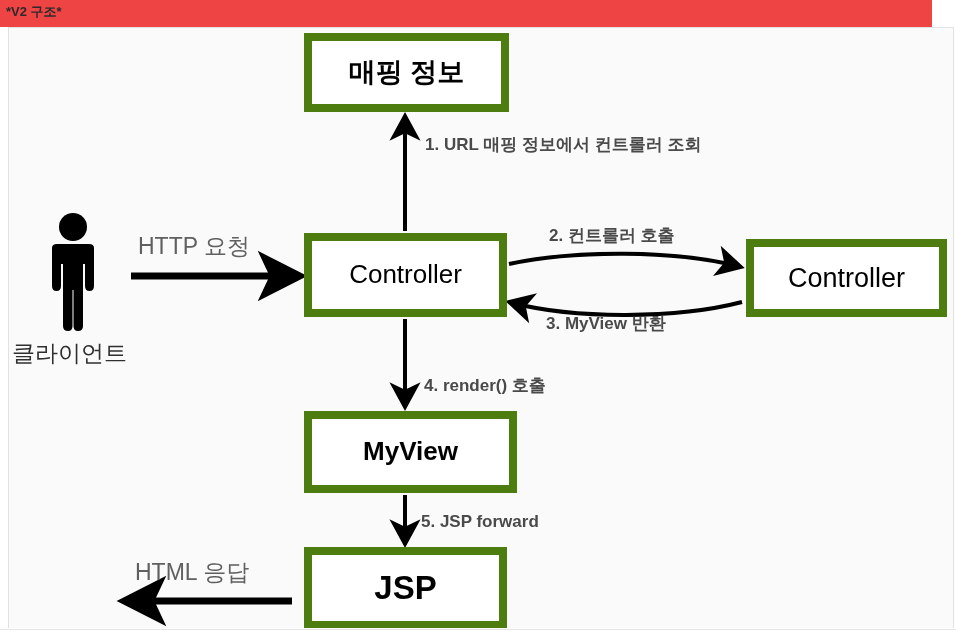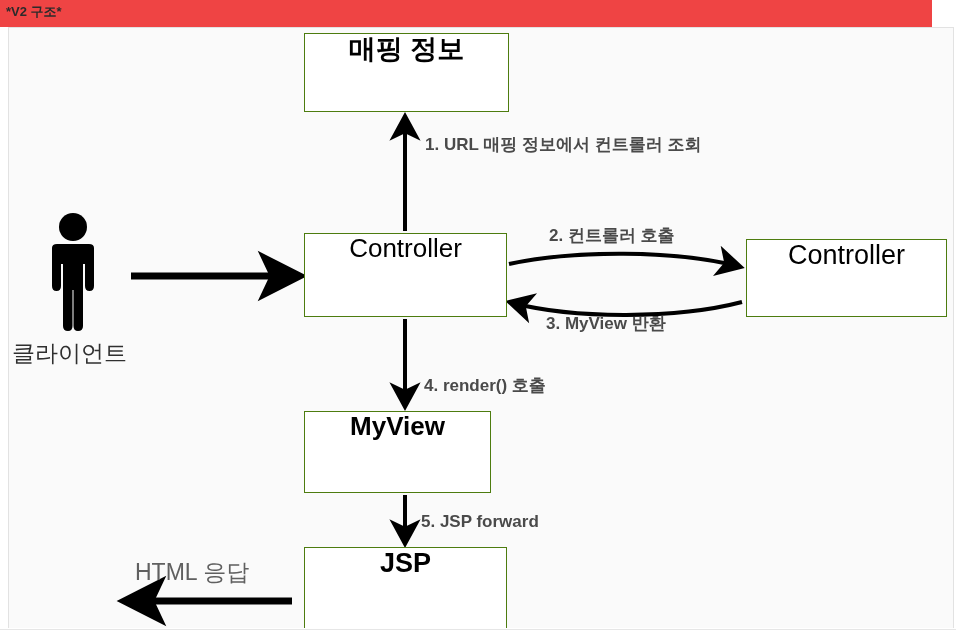--- a/index.html
+++ b/index.html
@@ -53,35 +53,36 @@
     width: 956px;
     height: 7px;
     background: #ffffff;
     border-top: 1px solid #e6e6e6;
   }
 
   
   .node-box {
     position: absolute;
     background: #ffffff;
-    border: 1px solid #4d7c0f;
+    border: 8px solid #4d7c0f;
     box-sizing: border-box;
     display: flex;
+    align-items: center;
     justify-content: center;
     text-align: center;
     color: #000000;
     line-height: 1.12;
   }
   .node-label { display: block; }
 
   #box-mapping   { left: 295px; top: 5px;   width: 205px; height: 79px; font-size: 27px; font-weight: 700; }
   #box-front     { left: 295px; top: 205px; width: 203px; height: 84px; font-size: 26px; font-weight: 400; }
   #box-controller{ left: 737px; top: 211px; width: 201px; height: 78px; font-size: 27px; font-weight: 400; }
-  #box-myview    { left: 295px; top: 383px; width: 187px; height: 82px; font-size: 26px; font-weight: 700; }
-  #box-jsp       { left: 295px; top: 519px; width: 203px; height: 82px; font-size: 27px; font-weight: 700; }
+  #box-myview    { left: 295px; top: 383px; width: 213px; height: 82px; font-size: 26px; font-weight: 700; }
+  #box-jsp       { left: 295px; top: 519px; width: 203px; height: 82px; font-size: 33px; font-weight: 700; }
 
   
   #arrow-layer {
     position: absolute;
     left: 0; top: 0;
     width: 946px;
     height: 601px;
   }
 
   
@@ -187,19 +188,20 @@
   <div class="node-box" id="box-jsp">
     <span class="node-label">JSP</span>
   </div>
 
   <div class="edge-label" id="label-step1">1. URL 매핑 정보에서 컨트롤러 조회</div>
   <div class="edge-label" id="label-step2">2. 컨트롤러 호출</div>
   <div class="edge-label" id="label-step3">3. MyView 반환</div>
   <div class="edge-label" id="label-step4">4. render() 호출</div>
   <div class="edge-label" id="label-step5">5. JSP forward</div>
 
+  <div class="plain-label" id="label-http-request">HTTP 요청</div>
   <div class="plain-label" id="label-html-response">HTML 응답</div>
 
   <div class="actor-label" id="label-client">클라이언트</div>
 
 </div>
 
 <div id="diagram-bottom-rule"></div>
 
 </body></html>

